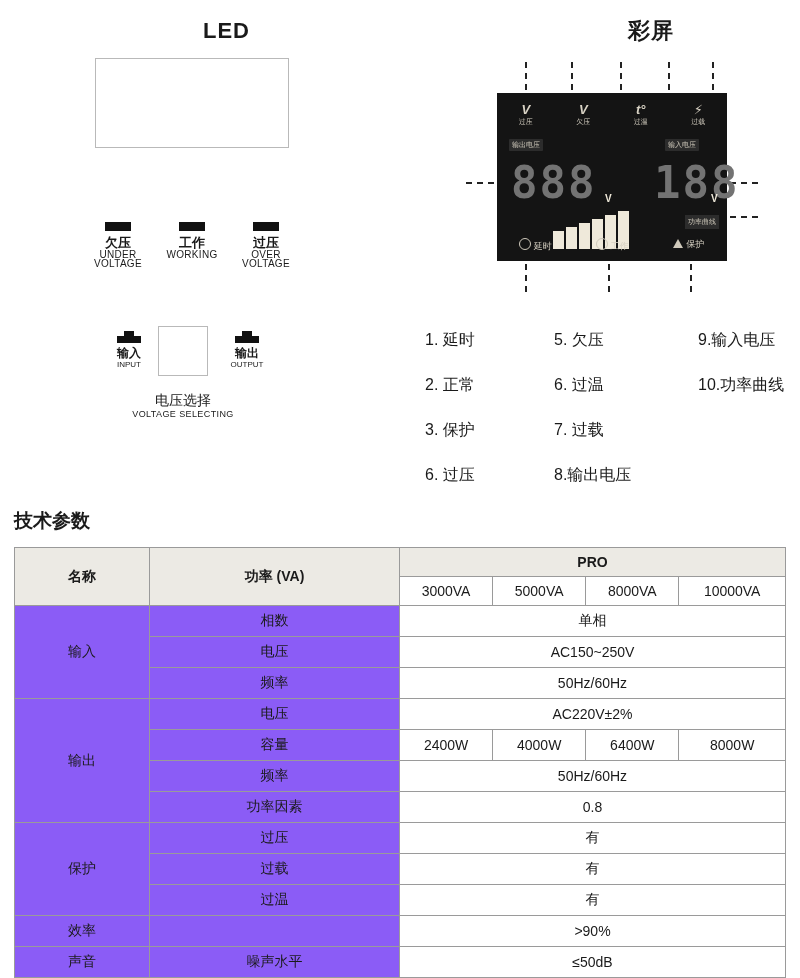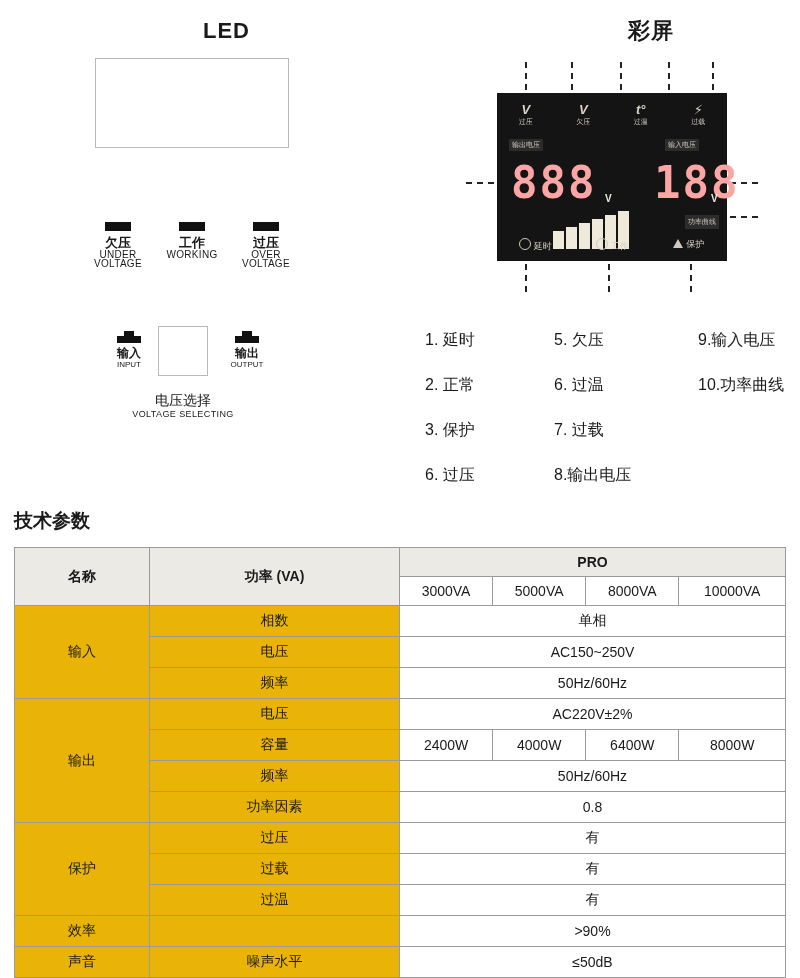--- a/index.html
+++ b/index.html
@@ -53,21 +53,21 @@
     background:#141414;
   }
   .lcd-top{position:absolute;top:10px;left:0;width:100%;display:flex;}
   .lcd-top > div{flex:1;text-align:center;color:#d8d2c4;}
   .lcd-top .big{font-size:13px;font-weight:bold;line-height:14px;font-style:italic;}
   .lcd-top .sm{font-size:7px;line-height:9px;}
   .lcd-tag{position:absolute;background:#2c2c2c;color:#cfc9bb;font-size:7px;line-height:8px;text-align:center;padding:2px 3px;border-radius:1px;}
   #tag-out{left:12px;top:46px;}
   #tag-in{left:168px;top:46px;}
   .seg{
-    position:absolute;color:#fca5a5;
+    position:absolute;color:#737373;
     font-family:"DejaVu Sans Mono","Liberation Mono",monospace;
     font-weight:bold;font-size:44px;letter-spacing:2px;line-height:44px;
   }
   #seg-out{left:14px;top:68px;}
   #seg-in{left:126px;top:68px;margin-left:31px;}
   .seg-u{position:absolute;color:#efe9da;font-size:10px;font-weight:bold;}
   #u-out{left:108px;top:100px;}
   #u-in{left:214px;top:100px;}
   #bars{position:absolute;left:56px;top:118px;display:flex;align-items:flex-end;gap:2px;}
   #bars span{display:block;width:11px;background:#efe9da;}
@@ -88,21 +88,21 @@
   #legend div{white-space:nowrap;}
 
   
   #spec-title{position:absolute;left:14px;top:508px;font-size:19px;font-weight:bold;}
   table{
     position:absolute;left:14px;top:547px;width:772px;
     border-collapse:collapse;font-size:14px;
   }
   td{border:1px solid #9a9a9a;text-align:center;padding:6px 2px;height:16px;}
   .hdrow td{background:#eceae4;font-weight:bold;}
-  .lbl{background:#eab308;}
+  .lbl{background:#8b5cf6;}
 </style>
 </head>
 <body>
 
 <div class="panel-area">
 
   <div class="hdr" id="led-title">LED</div>
   <div class="hdr" id="color-title">彩屏</div>
 
   <div id="led-screen"></div>

